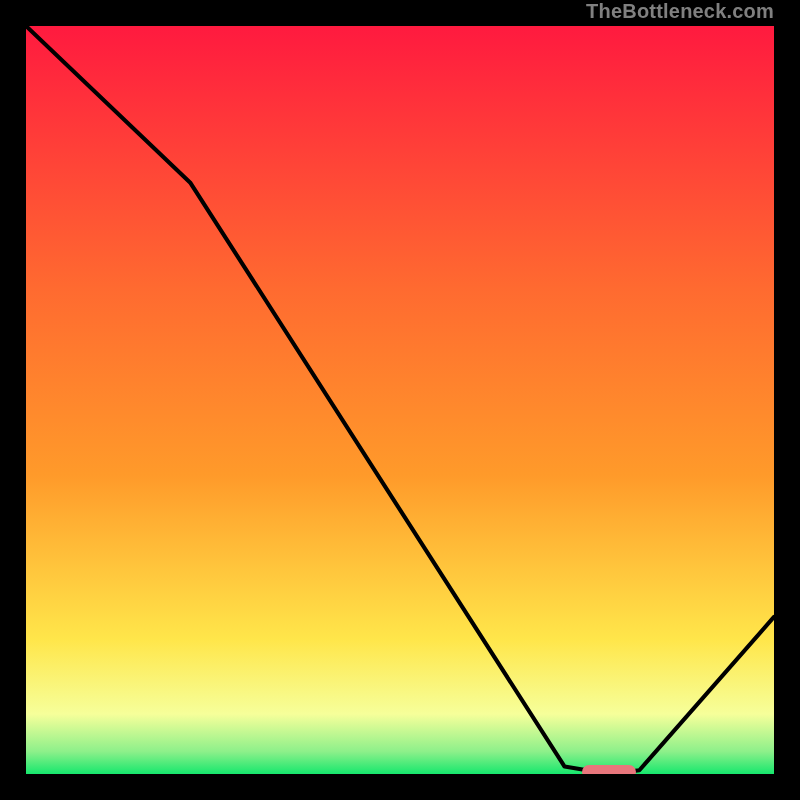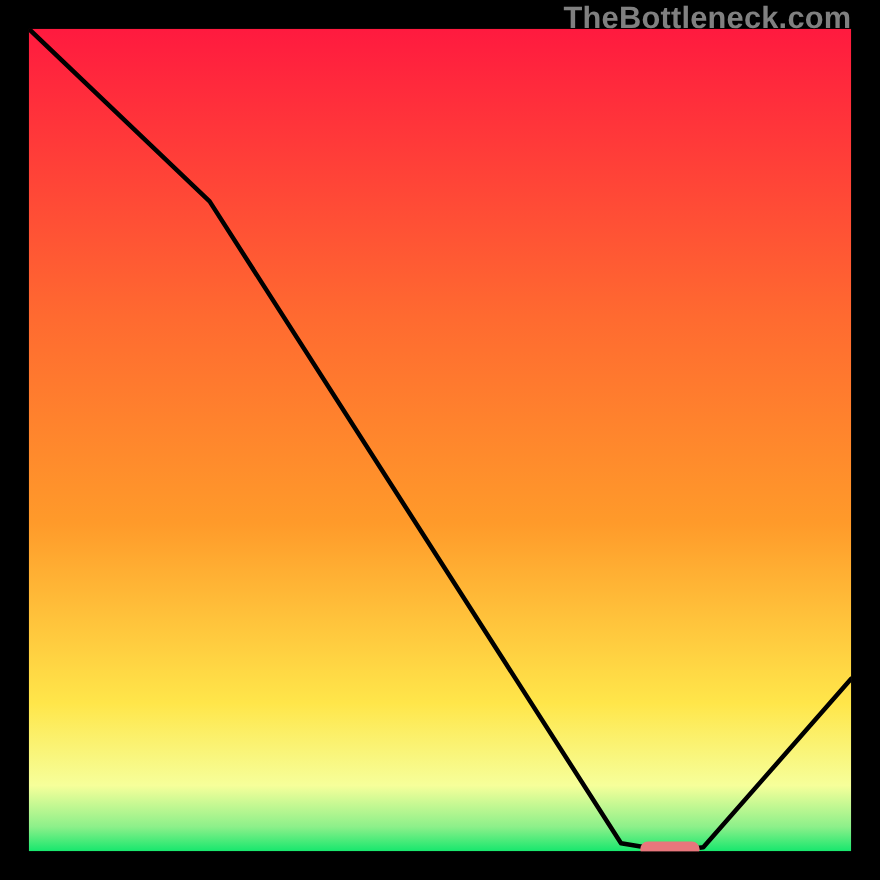--- a/index.html
+++ b/index.html
@@ -43,21 +43,21 @@
     left: 0; top: 0;
     width: 748px;
     height: 748px;
   }
   svg.curve { z-index: 2; }
 
   .watermark {
     position: absolute;
     top: 0px;
     right: 26px;
-    font-size: 28px;
+    font-size: 20px;
     font-weight: 600;
     color: #808080;
     letter-spacing: 0.2px;
     z-index: 6;
   }
 
   .marker {
     position: absolute;
     width: 54px;
     height: 14px;

